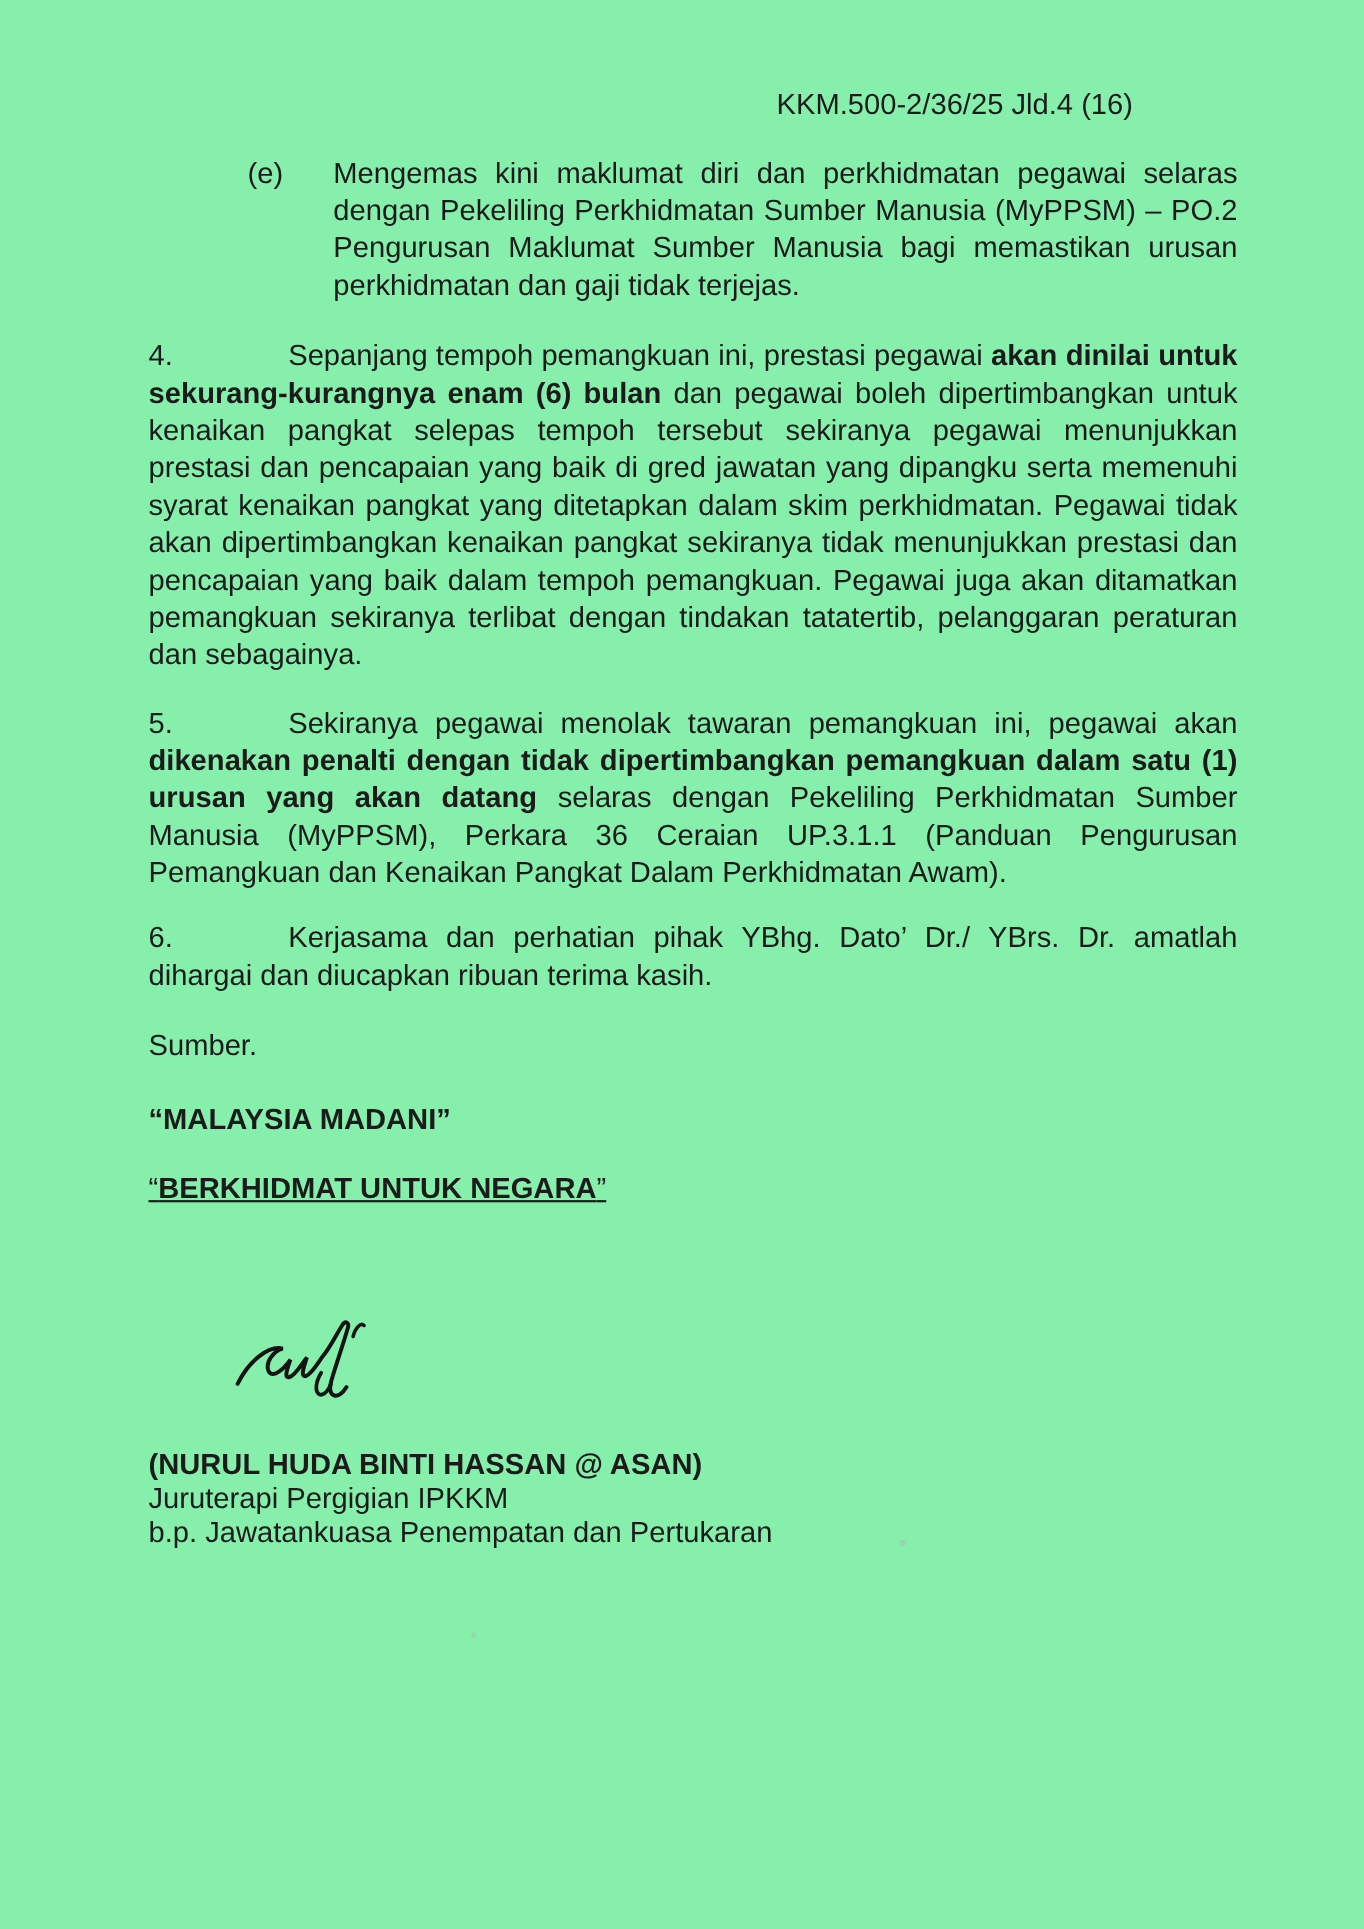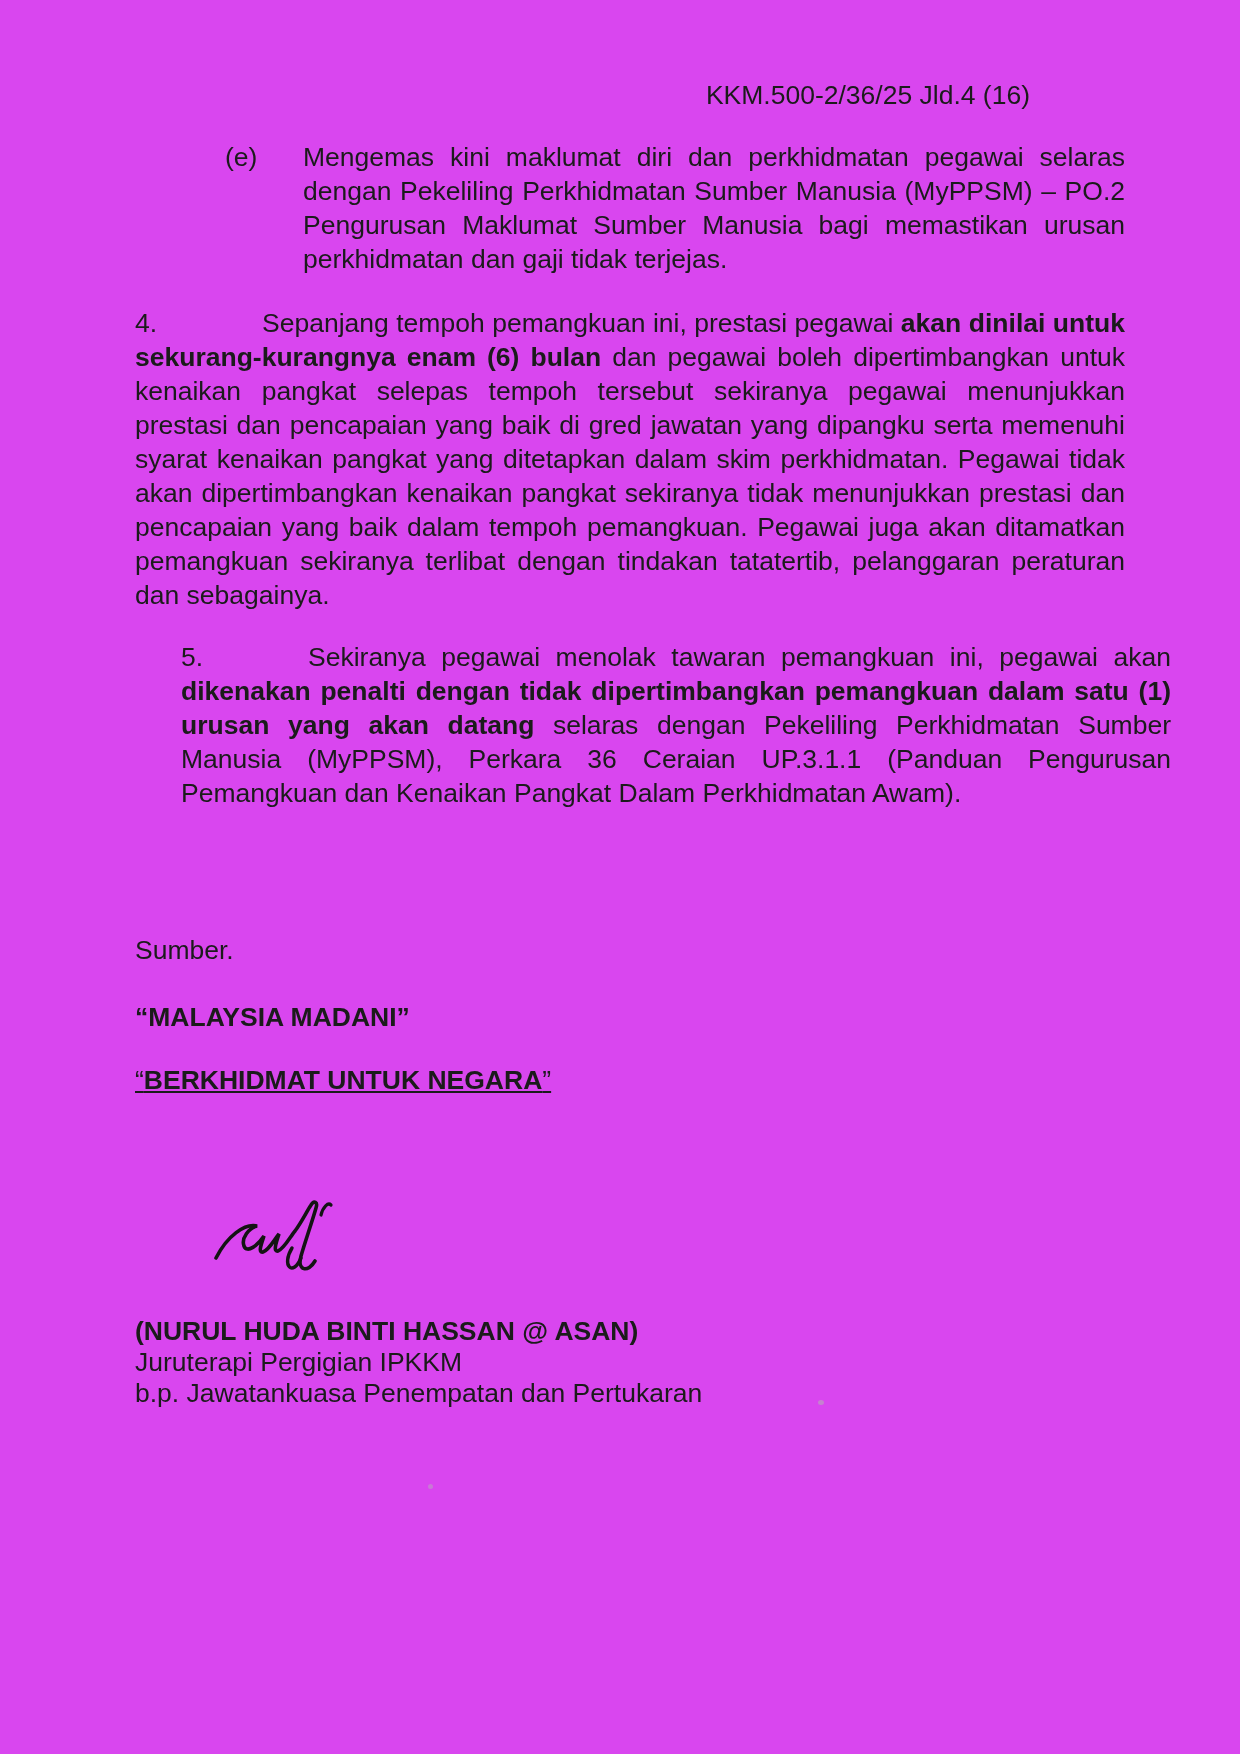--- a/index.html
+++ b/index.html
@@ -1,21 +1,21 @@
 <!DOCTYPE html>
 <html><head>
 <meta charset="utf-8">
 <style>
   html, body { margin: 0; padding: 0; background: #e8e8e8; }
   .page {
     position: relative;
     width: 1240px;
     height: 1754px;
     margin: 0 auto;
-    background: #d946ef;
+    background: #86efac;
     font-family: "Liberation Sans", sans-serif;
     color: #1b1b1b;
     font-size: 26.5px;
     line-height: 34px;
     overflow: hidden;
   }
   .abs { position: absolute; }
   .just { text-align: justify; }
   .b { font-weight: 700; }
   p { margin: 0; }
@@ -38,21 +38,21 @@
     padding-left: 168px;
     box-sizing: border-box;
   }
   .item-e .e-label {
     position: absolute;
     left: 90px;
     top: 0;
   }
 
   .para-4 { top: 306px; }
-  .para-5 { top: 640px; margin-left: 46px; }
+  .para-5 { top: 640px; }
   .para-6 { top: 835px; }
 
   .para-num {
     display: inline-block;
     width: 127px;
   }
 
   .sekian   { top: 933px; }
   .slogan-1 { top: 1000px; font-weight: 700; }
   .slogan-2 { top: 1063px; text-decoration: underline; }
@@ -91,20 +91,23 @@
   </div>
 
   <p class="abs body-block just para-4">
     <span class="para-num">4.</span><span>Sepanjang tempoh pemangkuan ini, prestasi pegawai </span><span class="b">akan dinilai untuk sekurang-kurangnya enam (6) bulan</span><span> dan pegawai boleh dipertimbangkan untuk kenaikan pangkat selepas tempoh tersebut sekiranya pegawai menunjukkan prestasi dan pencapaian yang baik di gred jawatan yang dipangku serta memenuhi syarat kenaikan pangkat yang ditetapkan dalam skim perkhidmatan. Pegawai tidak akan dipertimbangkan kenaikan pangkat sekiranya tidak menunjukkan prestasi dan pencapaian yang baik dalam tempoh pemangkuan. Pegawai juga akan ditamatkan pemangkuan sekiranya terlibat dengan tindakan tatatertib, pelanggaran peraturan dan sebagainya.</span>
   </p>
 
   <p class="abs body-block just para-5">
     <span class="para-num">5.</span><span>Sekiranya pegawai menolak tawaran pemangkuan ini, pegawai akan </span><span class="b">dikenakan penalti dengan tidak dipertimbangkan pemangkuan dalam satu (1) urusan yang akan datang</span><span> selaras dengan Pekeliling Perkhidmatan Sumber Manusia (MyPPSM), Perkara 36 Ceraian UP.3.1.1 (Panduan Pengurusan Pemangkuan dan Kenaikan Pangkat Dalam Perkhidmatan Awam).</span>
   </p>
 
+  <p class="abs body-block just para-6">
+    <span class="para-num">6.</span><span>Kerjasama dan perhatian pihak YBhg. Dato’ Dr./ YBrs. Dr. amatlah dihargai dan diucapkan ribuan terima kasih.</span>
+  </p>
 
   <p class="abs body-block sekian">Sumber.</p>
 
   <p class="abs body-block slogan-1">“MALAYSIA MADANI”</p>
 
   <p class="abs body-block slogan-2 b">
     <span class="quote">“</span><span>BERKHIDMAT UNTUK NEGARA</span><span class="quote">”</span>
   </p>
 
 

